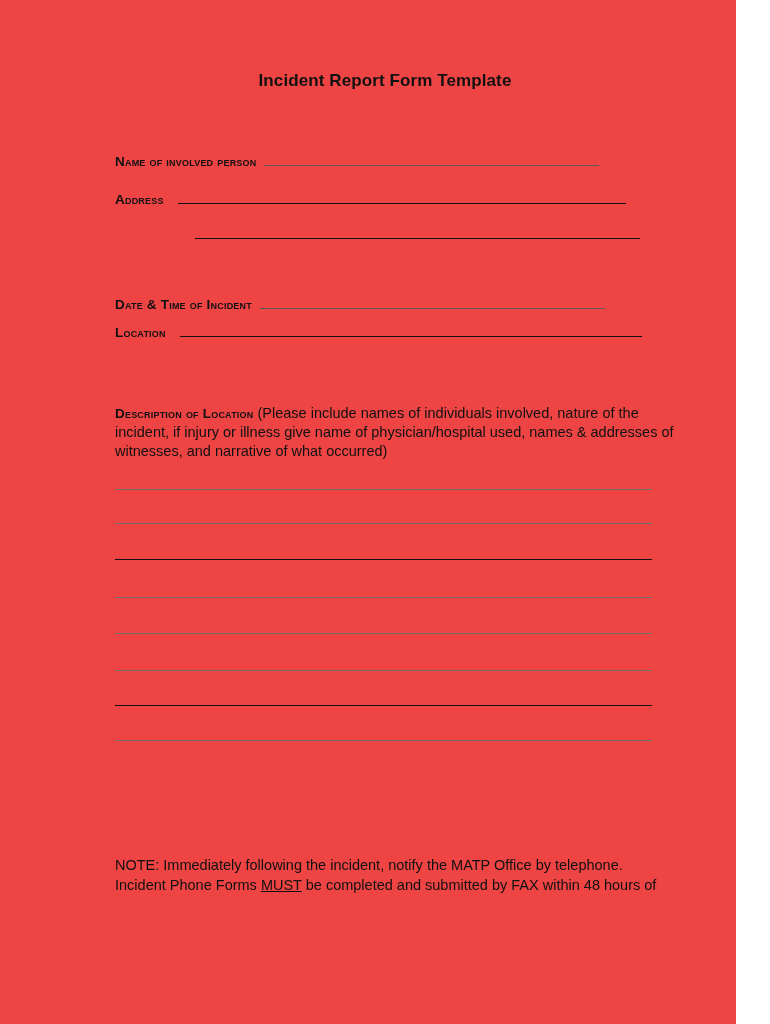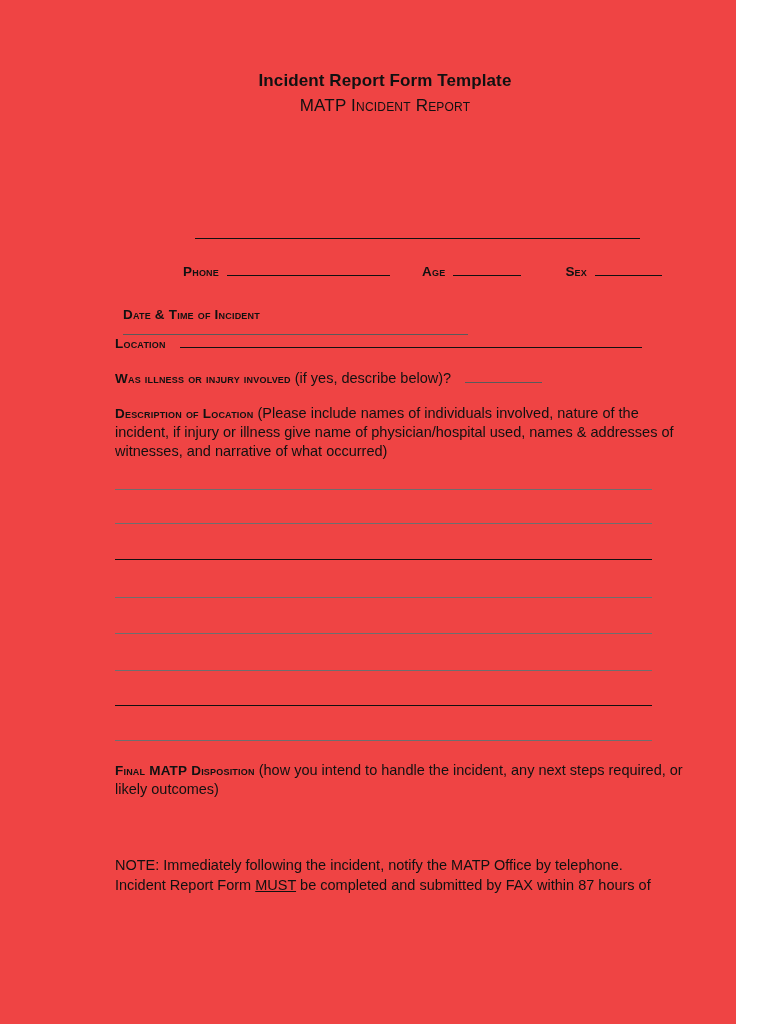--- a/index.html
+++ b/index.html
@@ -108,69 +108,58 @@
   }
   .u { text-decoration: underline; }
 </style>
 </head>
 <body>
 
 <div class="page">
 
   <div class="title-block">
     <div class="doc-title">Incident Report Form Template</div>
-    <div class="doc-subtitle">MATP Incident Report</div>
   </div>
 
+  <div class="field-row" style="left:115px; top:153px;">
+    <span class="lbl">Name of involved person</span>
+    <span class="blank" style="width:335px; margin-left:8px;"></span>
+  </div>
 
+  <div class="field-row" style="left:115px; top:191px;">
+    <span class="lbl">Address</span>
+    <span class="blank blank-dark" style="width:448px; margin-left:14px;"></span>
+  </div>
 
   <div class="rule rule-dark" style="left:195px; top:238px; width:445px;"></div>
 
-  <div class="field-row" style="left:183px; top:263px;">
-    <span class="lbl">Phone</span>
-    <span class="blank blank-dark" style="width:163px; margin-left:8px;"></span>
 
-    <span class="lbl" style="margin-left:32px;">Age</span>
-    <span class="blank blank-dark" style="width:68px; margin-left:8px;"></span>
-
-    <span class="lbl" style="margin-left:44px;">Sex</span>
-    <span class="blank blank-dark" style="width:67px; margin-left:8px;"></span>
-  </div>
-
-  <div class="field-row" style="left:115px; top:307px;flex-direction:column;">
+  <div class="field-row" style="left:115px; top:296px;">
     <span class="lbl">Date &amp; Time of Incident</span>
     <span class="blank" style="width:345px; margin-left:8px;"></span>
   </div>
 
-  <div class="field-row" style="left:115px; top:335px;">
+  <div class="field-row" style="left:115px; top:324px;">
     <span class="lbl">Location</span>
     <span class="blank blank-dark" style="width:462px; margin-left:14px;"></span>
   </div>
 
-  <div class="field-row" style="left:115px; top:370px;">
-    <span class="lbl">Was illness or injury involved</span>
-    <span class="note-inline" style="margin-left:4px;">(if yes, describe below)?</span>
-    <span class="blank" style="width:77px; margin-left:14px;"></span>
-  </div>
 
   <div class="para" style="left:115px; top:404px; width:572px;">
     <span class="lead">Description of Location</span><span> (Please include names of individuals involved, nature of the incident, if injury or illness give name of physician/hospital used, names &amp; addresses of witnesses, and narrative of what occurred)</span>
   </div>
 
   <div class="rule" style="left:115px; top:489px; width:537px;"></div>
   <div class="rule" style="left:115px; top:523px; width:537px;"></div>
   <div class="rule rule-dark" style="left:115px; top:559px; width:537px;"></div>
   <div class="rule" style="left:115px; top:597px; width:537px;"></div>
   <div class="rule" style="left:115px; top:633px; width:537px;"></div>
   <div class="rule" style="left:115px; top:670px; width:537px;"></div>
   <div class="rule rule-dark" style="left:115px; top:705px; width:537px;"></div>
   <div class="rule" style="left:115px; top:740px; width:537px;"></div>
 
-  <div class="para" style="left:115px; top:761px; width:572px;">
-    <span class="lead">Final </span><span class="lead-caps">MATP</span><span class="lead"> Disposition</span><span> (how you intend to handle the incident, any next steps required, or likely outcomes)</span>
-  </div>
 
   <div class="para" style="left:115px; top:856px; width:580px; line-height:1.36;">
     <div>NOTE: Immediately following the incident, notify the MATP Office by telephone.</div>
-    <div><span>Incident Report Form </span><span class="u">MUST</span><span> be completed and submitted by FAX within 87 hours of</span></div>
+    <div><span>Incident Phone Forms </span><span class="u">MUST</span><span> be completed and submitted by FAX within 48 hours of</span></div>
   </div>
 
 </div>
 
 </body></html>

